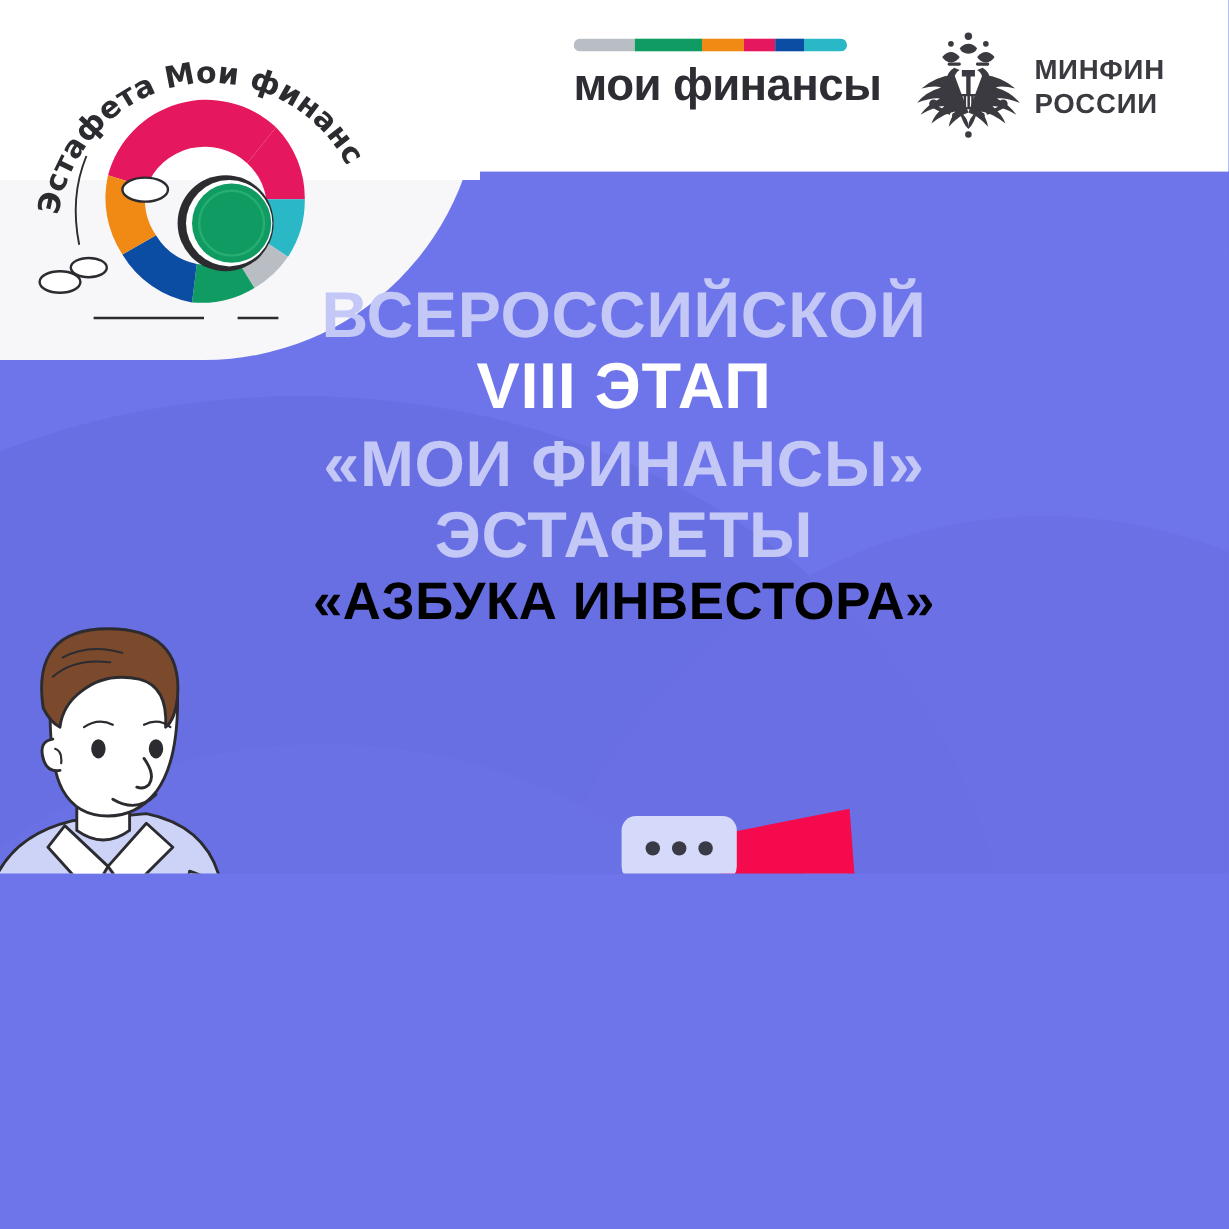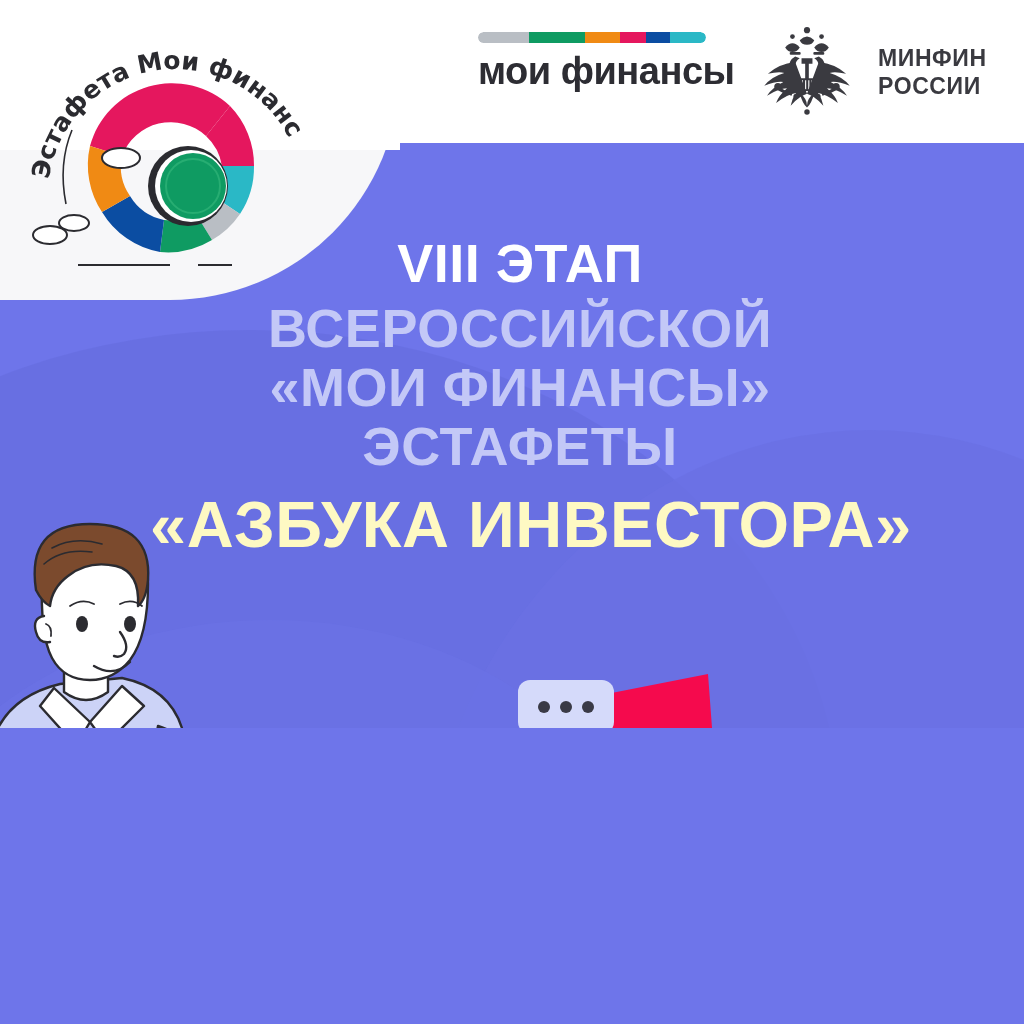--- a/index.html
+++ b/index.html
@@ -39,21 +39,21 @@
   .seg-2{flex:1.05;background:#f08a14;}
   .seg-3{flex:.78;background:#e5175e;}
   .seg-4{flex:.72;background:#0b4da2;}
   .seg-5{flex:1.1;background:#2ab8c6;border-radius:0 6px 6px 0;}
   .brand-word{
     margin-top:9px;font-size:38px;font-weight:700;color:#2d2d33;letter-spacing:-0.5px;
     line-height:1;white-space:nowrap;
   }
 
   .brand-minfin{
-    position:absolute;left:752px;top:22px;display:flex;align-items:center;gap:16px;
+    position:absolute;left:752px;top:22px;display:flex;align-items:center;
   }
   .eagle{width:110px;height:100px;display:block;}
   .minfin-text{
     font-size:23px;font-weight:600;color:#3a3a40;line-height:1.22;letter-spacing:.6px;
     white-space:pre-line;
   }
 
   
   .logo-panel{
     position:absolute;left:-60px;top:-40px;width:460px;height:340px;
@@ -69,21 +69,21 @@
   .title-block{
     position:absolute;left:150px;top:236px;width:740px;text-align:center;
     z-index:6;
   }
   .t-line{
     font-weight:700;line-height:1.02;letter-spacing:.5px;
     margin:0 0 4px 0;white-space:nowrap;
   }
   .t-stage{font-size:54px;color:#ffffff;margin-bottom:10px;}
   .t-dim{font-size:54px;color:#c3c8f7;}
-  .t-main{font-size:65px;color:#fef9c3;margin-top:18px;}
+  .t-main{font-size:44px;color:#000000;margin-top:6px;}
 
   
   .person{position:absolute;left:-18px;top:520px;width:470px;height:520px;z-index:5;}
 
   
   .chart-group{position:absolute;left:398px;top:660px;width:470px;height:364px;z-index:4;}
   .bars-svg{position:absolute;left:0;top:0;}
   .arrow-svg{position:absolute;left:-120px;top:0;z-index:5;}
   .bubble-svg{position:absolute;left:118px;top:18px;z-index:6;}
 
@@ -186,22 +186,22 @@
       <ellipse cx="101" cy="140" rx="19" ry="10" fill="#fff" stroke="#2b2b30" stroke-width="2"></ellipse>
       <ellipse cx="54" cy="205" rx="15" ry="8" fill="#fff" stroke="#2b2b30" stroke-width="2"></ellipse>
       <ellipse cx="30" cy="217" rx="17" ry="9" fill="#fff" stroke="#2b2b30" stroke-width="2"></ellipse>
       <path d="M52 112 q-14 34 -6 74" fill="none" stroke="#2b2b30" stroke-width="1.6"></path>
     </g>
     <line x1="58" y1="247" x2="150" y2="247" stroke="#2b2b30" stroke-width="2"></line>
     <line x1="178" y1="247" x2="212" y2="247" stroke="#2b2b30" stroke-width="2"></line>
   </svg>
 
   <div class="title-block">
+    <div class="t-line t-dim">ВСЕРОССИЙСКОЙ</div>
     <div class="t-line t-stage">VIII ЭТАП</div>
-    <div class="t-line t-dim">ВСЕРОССИЙСКОЙ</div>
     <div class="t-line t-dim">«МОИ ФИНАНСЫ»</div>
     <div class="t-line t-dim">ЭСТАФЕТЫ</div>
     <div class="t-line t-main">«АЗБУКА ИНВЕСТОРА»</div>
   </div>
 
   <svg class="person" viewBox="0 0 470 520">
     <g stroke="#2b2b30" stroke-width="2.4" stroke-linejoin="round" stroke-linecap="round">
 
       <path d="M18 430 h180 v90 h-180z" fill="#b4b6bd" stroke="none"></path>
 

